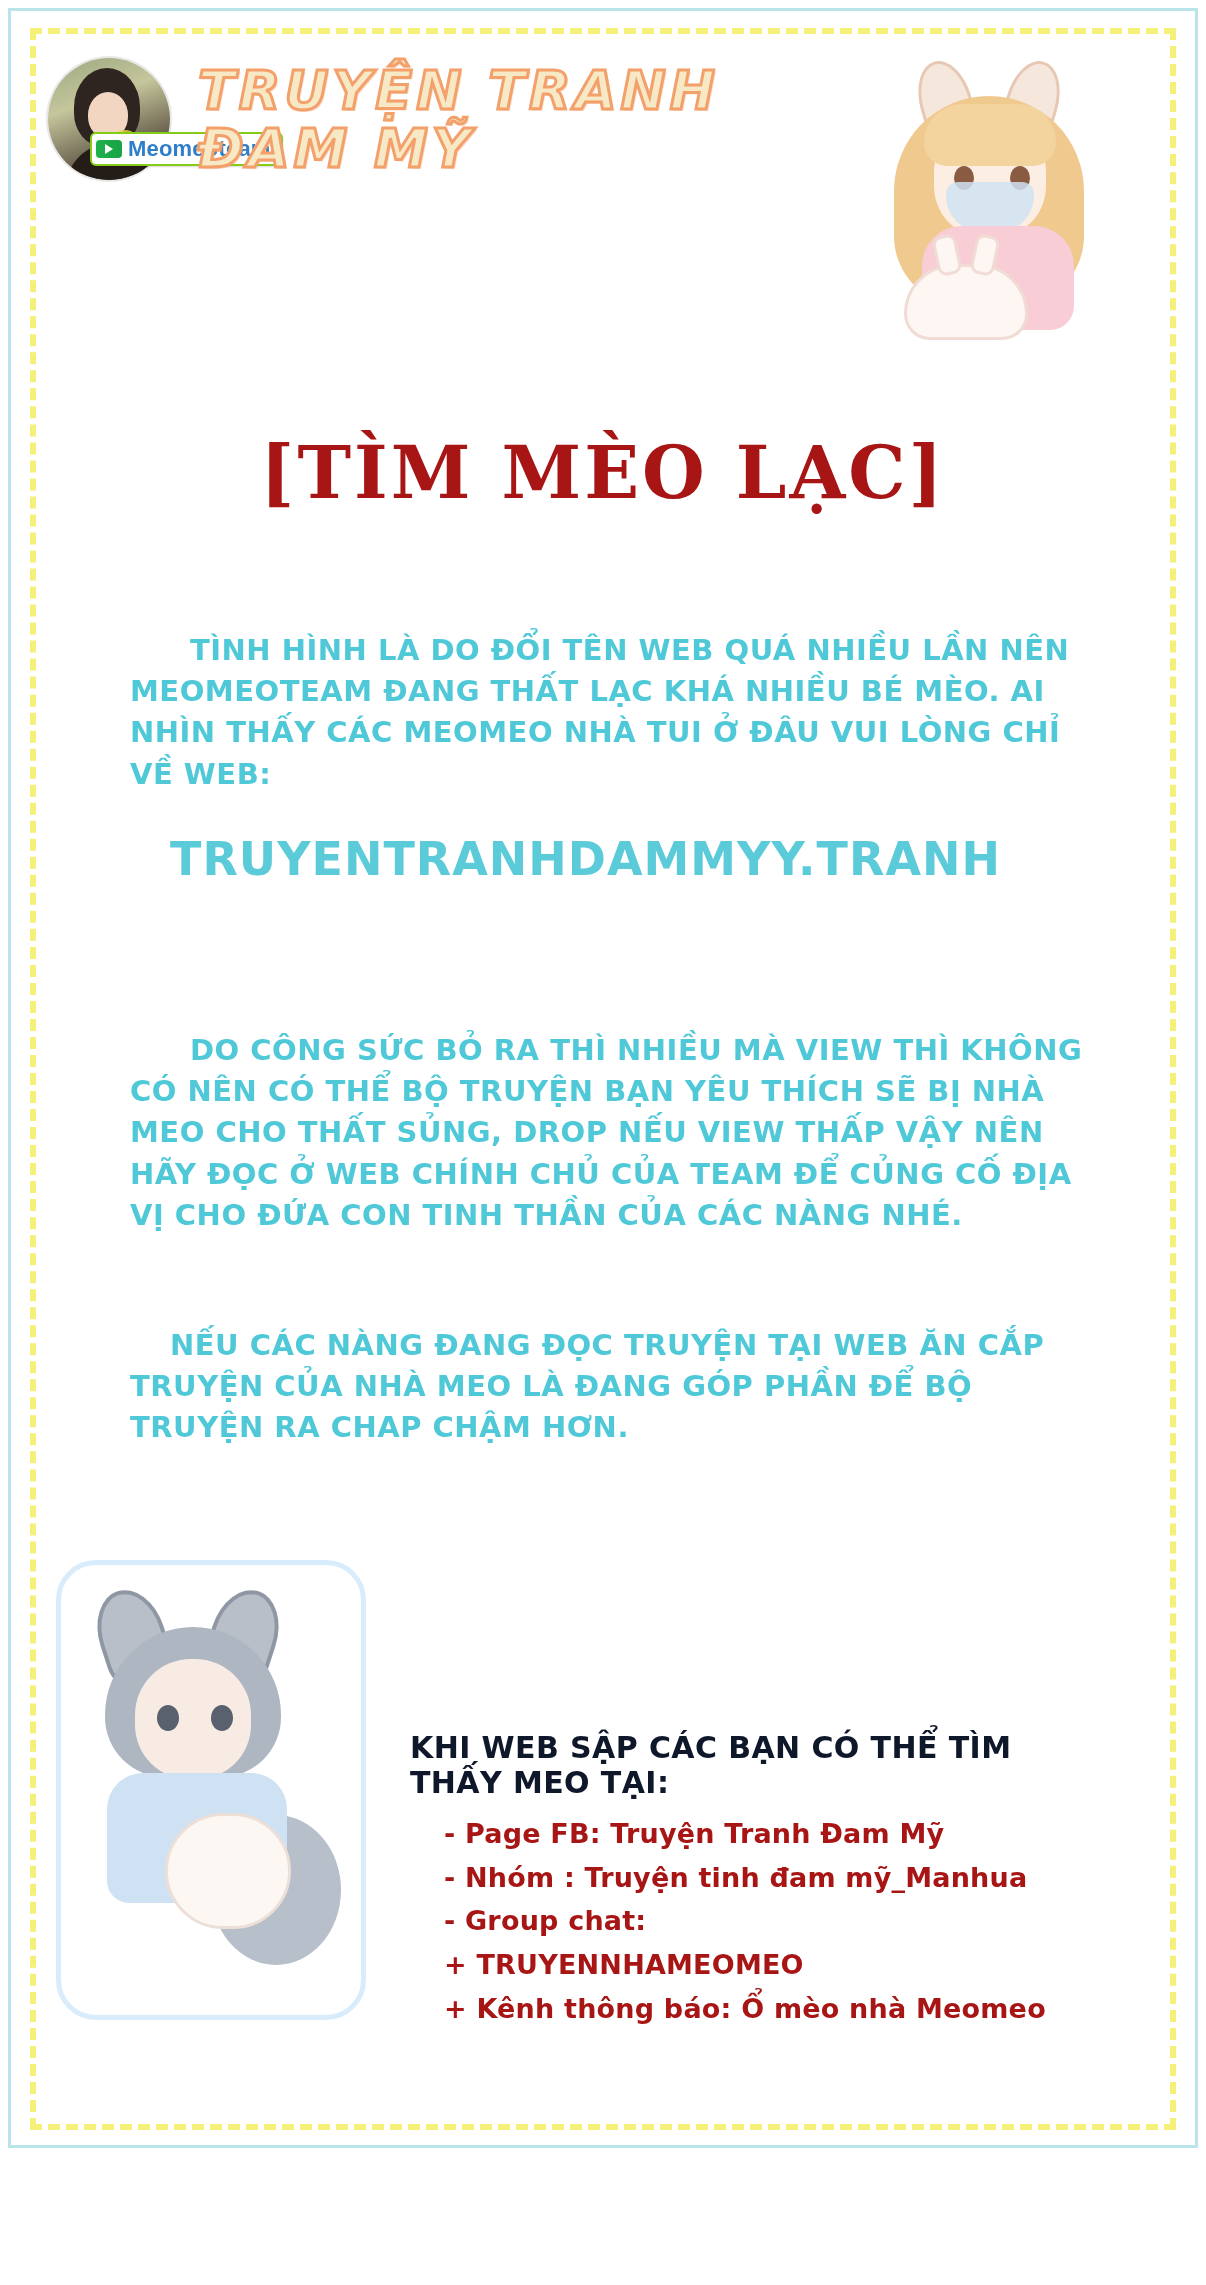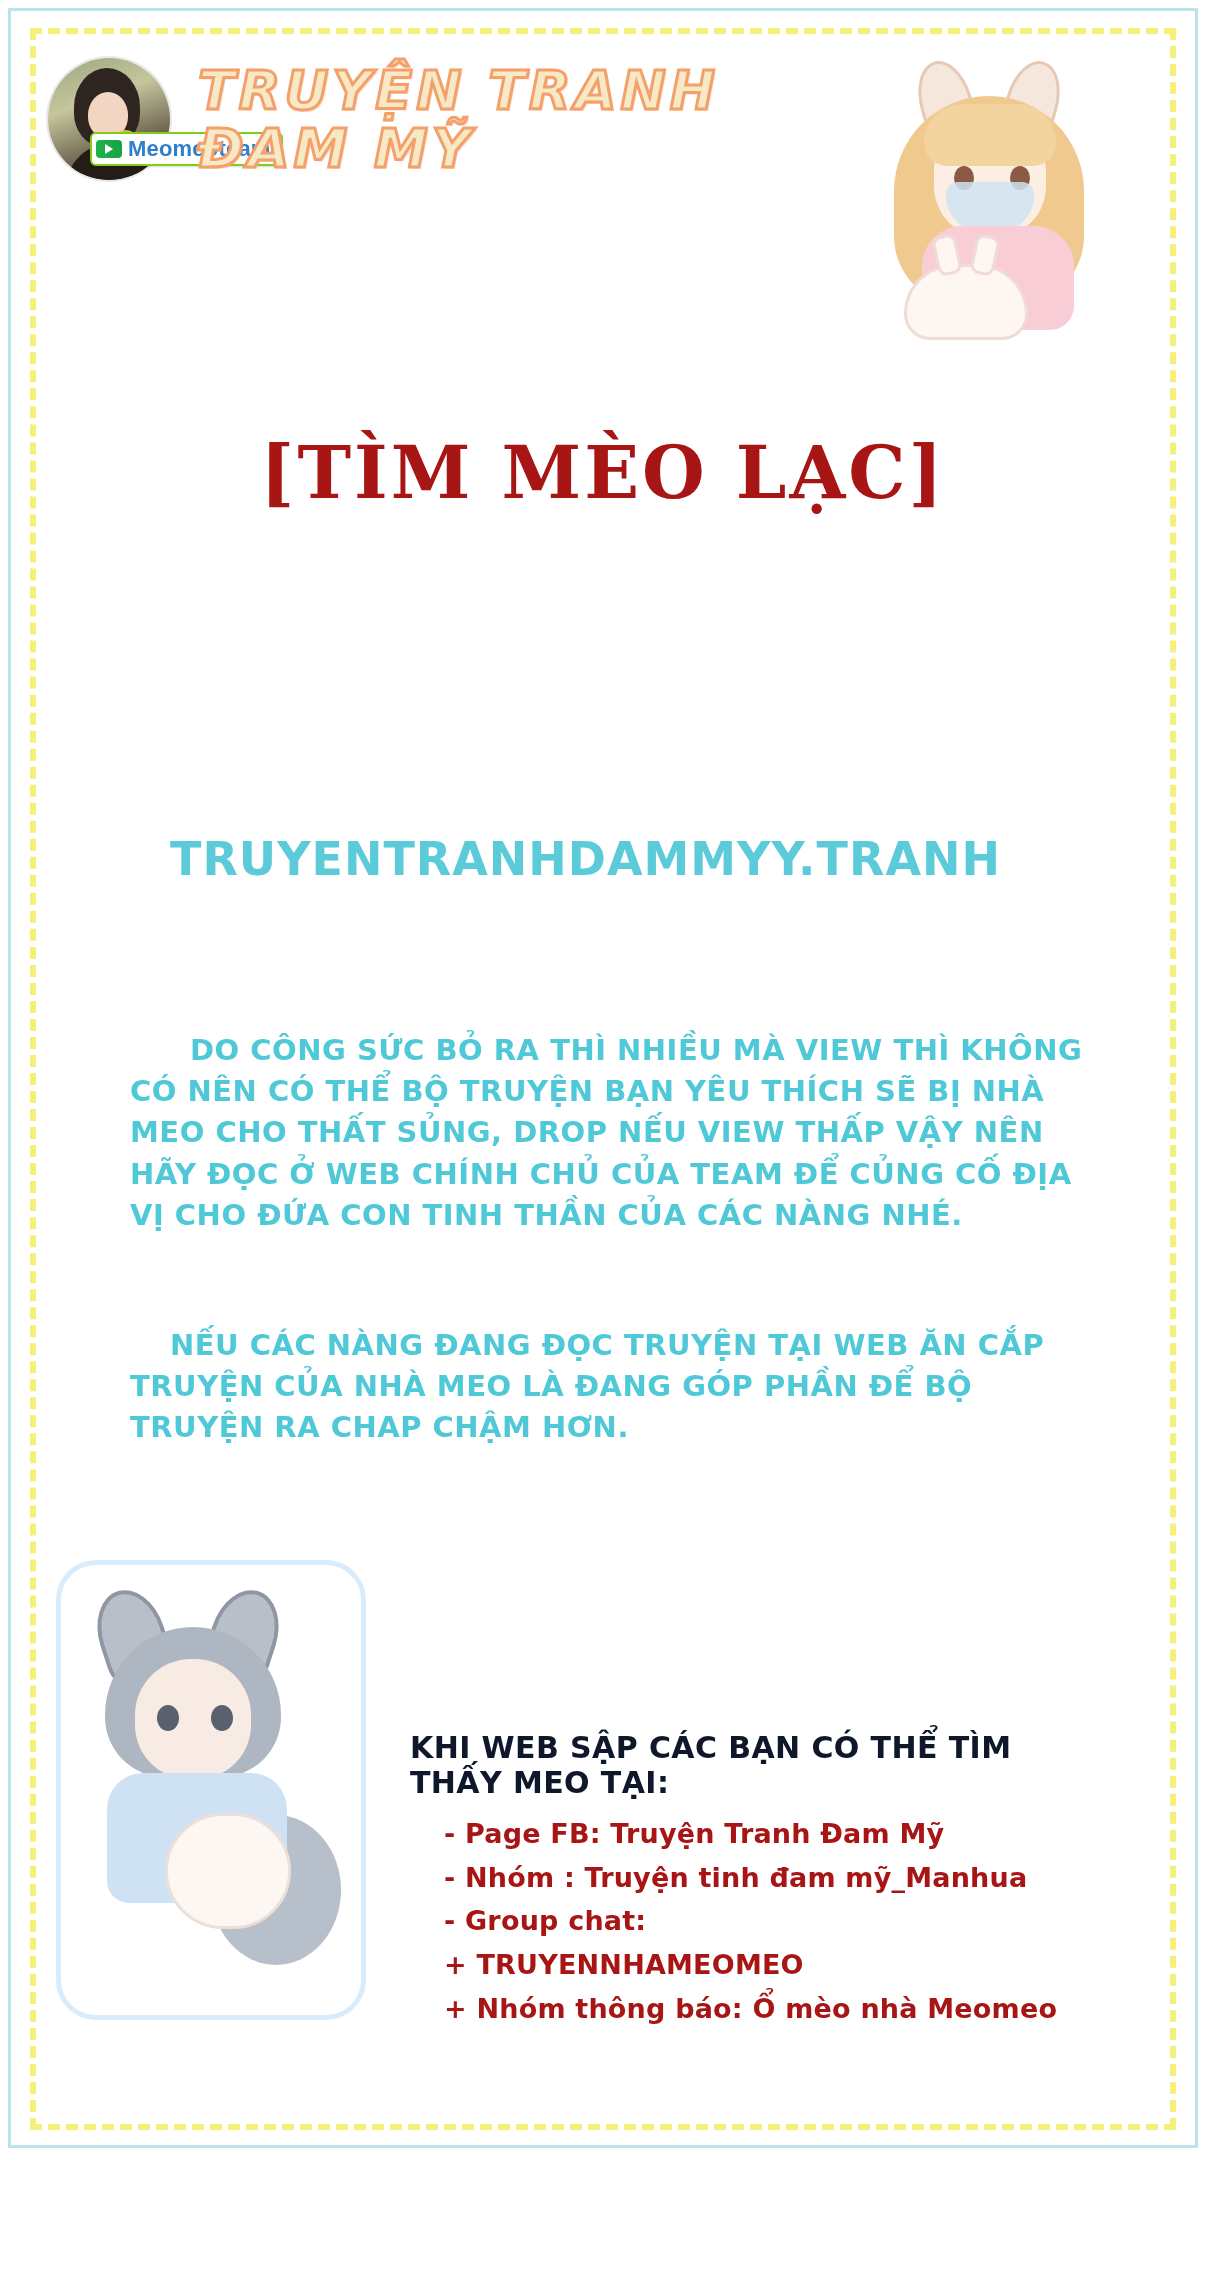--- a/index.html
+++ b/index.html
@@ -411,20 +411,21 @@
       <div class="eye l"></div>
       <div class="eye r"></div>
       <div class="mask"></div>
       <div class="body"></div>
       <div class="bunny"></div>
     </div>
   </div>
 
   <div class="main-title">[TÌM MÈO LẠC]</div>
 
+  <div class="para para-1">Tình hình là do đổi tên web quá nhiều lần nên Meomeoteam đang thất lạc khá nhiều bé mèo. Ai nhìn thấy các Meomeo nhà tui ở đâu vui lòng chỉ về web:</div>
 
   <div class="site-line">TRUYENTRANHDAMMYY.TRANH</div>
 
   <div class="para para-2">Do công sức bỏ ra thì nhiều mà view thì không có nên có thể bộ truyện bạn yêu thích sẽ bị nhà meo cho thất sủng, drop nếu view thấp vậy nên hãy đọc ở web chính chủ của team để củng cố địa vị cho đứa con tinh thần của các nàng nhé.</div>
 
   <div class="para para-3">Nếu các nàng đang đọc truyện tại web ăn cắp truyện của nhà meo là đang góp phần để bộ truyện ra chap chậm hơn.</div>
 
   <div class="wolf-card">
     <div class="w-ear l"></div>
     <div class="w-ear r"></div>
@@ -436,16 +437,16 @@
     <div class="w-body"></div>
     <div class="w-plush"></div>
   </div>
 
   <div class="contact">
     <div class="contact-title">KHI WEB SẬP CÁC BẠN CÓ THỂ TÌM THẤY MEO TẠI:</div>
     <div class="contact-item">- Page FB: Truyện Tranh Đam Mỹ</div>
     <div class="contact-item">- Nhóm : Truyện tinh đam mỹ_Manhua</div>
     <div class="contact-item">- Group chat:</div>
     <div class="contact-item">+ TRUYENNHAMEOMEO</div>
-    <div class="contact-item">+ Nhóm thông báo: Ổ mèo nhà Meomeo</div>
+    <div class="contact-item">+ Kênh thông báo: Ổ mèo nhà Meomeo</div>
   </div>
 
 </div>
 
 </body></html>

